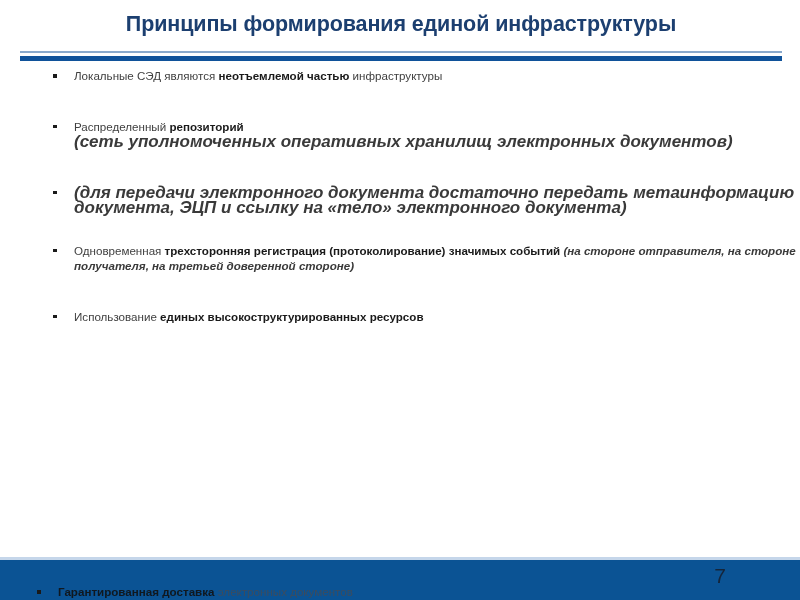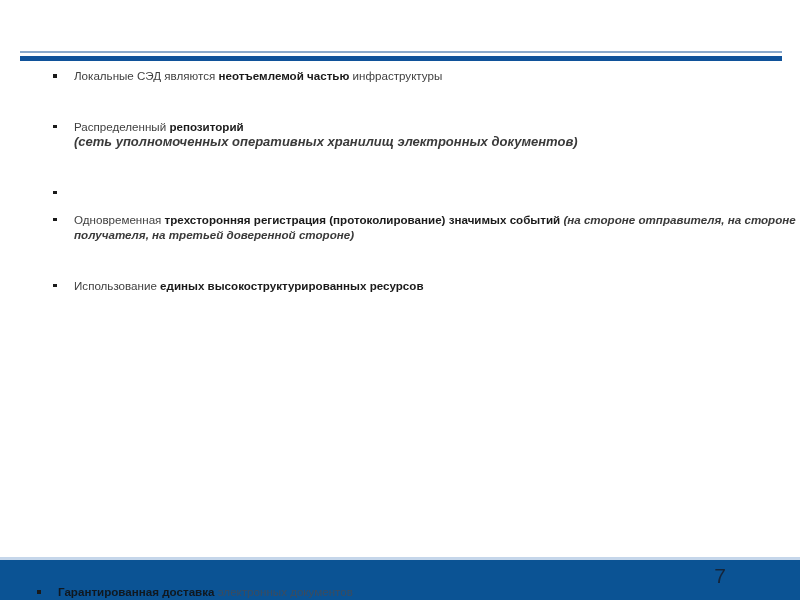--- a/index.html
+++ b/index.html
@@ -85,21 +85,21 @@
     line-height: 15.5px;
     color: #404040;
     display: block;
   }
   .bullet-text .b {
     font-weight: bold;
     color: #1a1a1a;
   }
   .bullet-sub {
     display: block;
-    font-size: 13px;
+    font-size: 17px;
     line-height: 15.5px;
     font-style: italic;
     font-weight: bold;
     color: #3a3a3a;
   }
   .bullet-text .i {
     font-style: italic;
     font-weight: bold;
     color: #3a3a3a;
   }
@@ -231,20 +231,21 @@
   }
   #final-bullet .bullet-marker { top: 6px; }
   #final-bullet .bullet-text { color: #3c4c5e; }
   #final-bullet .bullet-text .b { color: #101820; }
 </style>
 </head>
 <body>
 
 <div id="slide">
 
+  <div id="slide-title">Принципы формирования единой инфраструктуры</div>
 
   <div id="title-divider">
     <div class="rule-thin"></div>
     <div class="rule-thick"></div>
   </div>
 
   <div id="bullet-list">
 
     <div class="bullet-row">
       <span class="bullet-marker"></span>
@@ -254,20 +255,21 @@
 
     <div class="bullet-row">
       <span class="bullet-marker"></span>
       <span class="bullet-text"><span>Распределенный </span><span class="b">репозиторий</span><span></span></span>
       <span class="bullet-sub">(сеть уполномоченных оперативных хранилищ электронных документов)</span>
     </div>
     <div class="gap-lg"></div>
 
     <div class="bullet-row">
       <span class="bullet-marker"></span>
+      <span class="bullet-sub">(для передачи электронного документа достаточно передать метаинформацию документа, ЭЦП и ссылку на «тело» электронного документа)</span>
     </div>
     <div class="gap-md"></div>
 
     <div class="bullet-row">
       <span class="bullet-marker"></span>
       <span class="bullet-text"><span>Одновременная </span><span class="b">трехсторонняя регистрация (протоколирование) значимых событий</span><span class="i">  (на стороне отправителя, на стороне получателя, на третьей доверенной стороне)</span></span>
     </div>
     <div class="gap-lg"></div>
 
     <div class="bullet-row">

